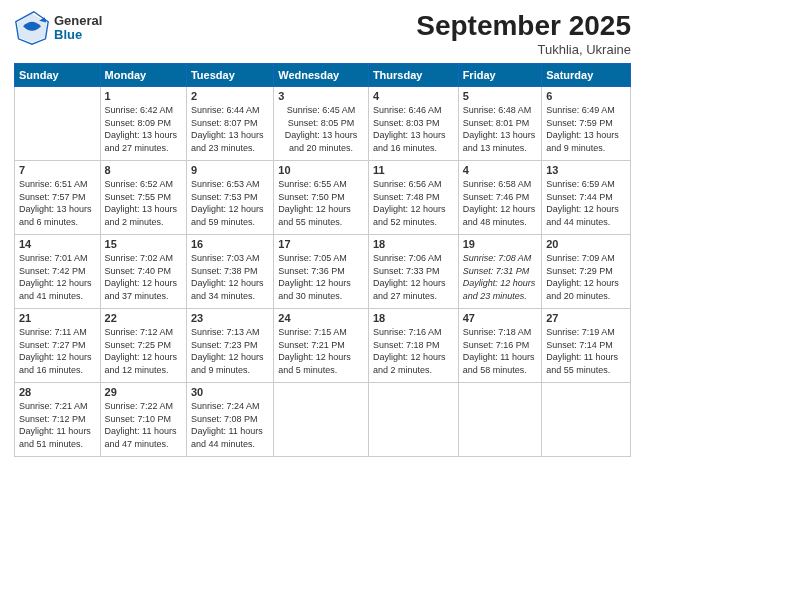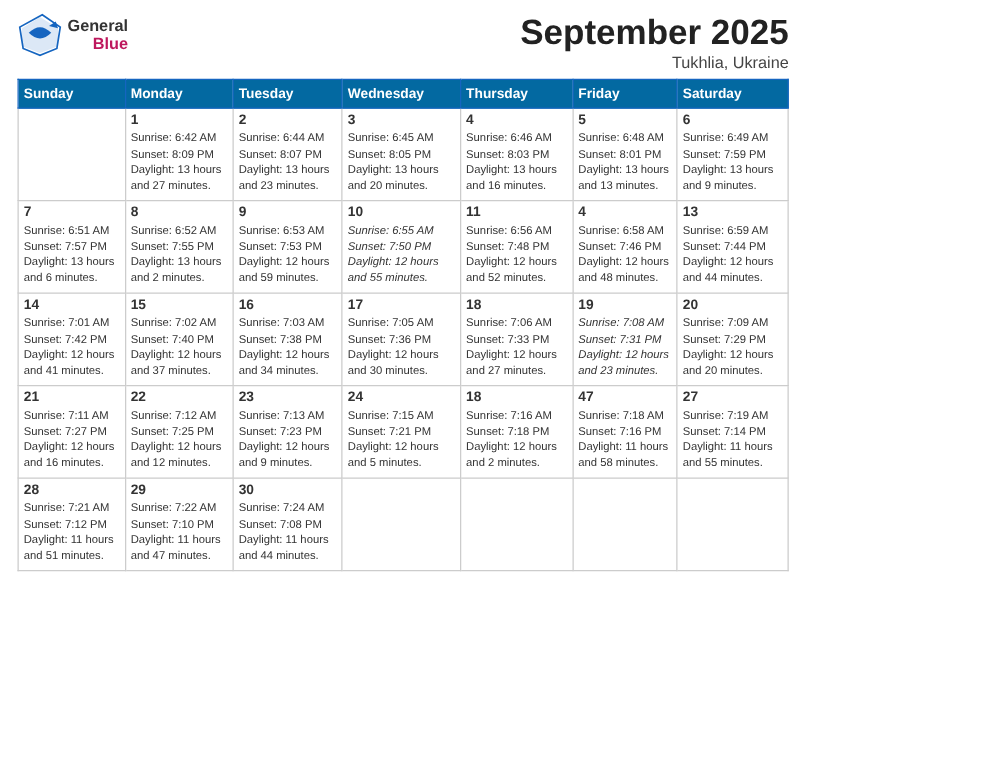--- a/index.html
+++ b/index.html
@@ -28,21 +28,21 @@
       gap: 4px;
     }
     .logo-text {
       display: flex;
       flex-direction: column;
       font-size: 13px;
       font-weight: bold;
       line-height: 1.1;
     }
     .logo-general { color: #333; }
-    .logo-blue { color: #be185d; text-align: right; }
+    .logo-blue { color: #0369a1; }
     .logo-icon {
       width: 36px;
       height: 36px;
     }
     .title-block {
       text-align: right;
     }
     .month-year {
       font-size: 28px;
       font-weight: bold;
@@ -143,21 +143,21 @@
           </td>
           <td>
             <span class="day-number">2</span>
             <div class="day-info" style="white-space: pre-line;">Sunrise: 6:44 AM
 Sunset: 8:07 PM
 Daylight: 13 hours
 and 23 minutes.</div>
           </td>
           <td>
             <span class="day-number">3</span>
-            <div class="day-info" style="white-space: pre-line;">Sunrise: 6:45 AM
+            <div class="day-info" style="white-space: pre-line; text-align: center;">Sunrise: 6:45 AM
 Sunset: 8:05 PM
 Daylight: 13 hours
 and 20 minutes.</div>
           </td>
           <td>
             <span class="day-number">4</span>
             <div class="day-info" style="white-space: pre-line;">Sunrise: 6:46 AM
 Sunset: 8:03 PM
 Daylight: 13 hours
 and 16 minutes.</div>
@@ -194,21 +194,21 @@
           </td>
           <td>
             <span class="day-number">9</span>
             <div class="day-info" style="white-space: pre-line;">Sunrise: 6:53 AM
 Sunset: 7:53 PM
 Daylight: 12 hours
 and 59 minutes.</div>
           </td>
           <td>
             <span class="day-number">10</span>
-            <div class="day-info" style="white-space: pre-line; font-style: italic;">Sunrise: 6:55 AM
+            <div class="day-info" style="white-space: pre-line;">Sunrise: 6:55 AM
 Sunset: 7:50 PM
 Daylight: 12 hours
 and 55 minutes.</div>
           </td>
           <td>
             <span class="day-number">11</span>
             <div class="day-info" style="white-space: pre-line;">Sunrise: 6:56 AM
 Sunset: 7:48 PM
 Daylight: 12 hours
 and 52 minutes.</div>

